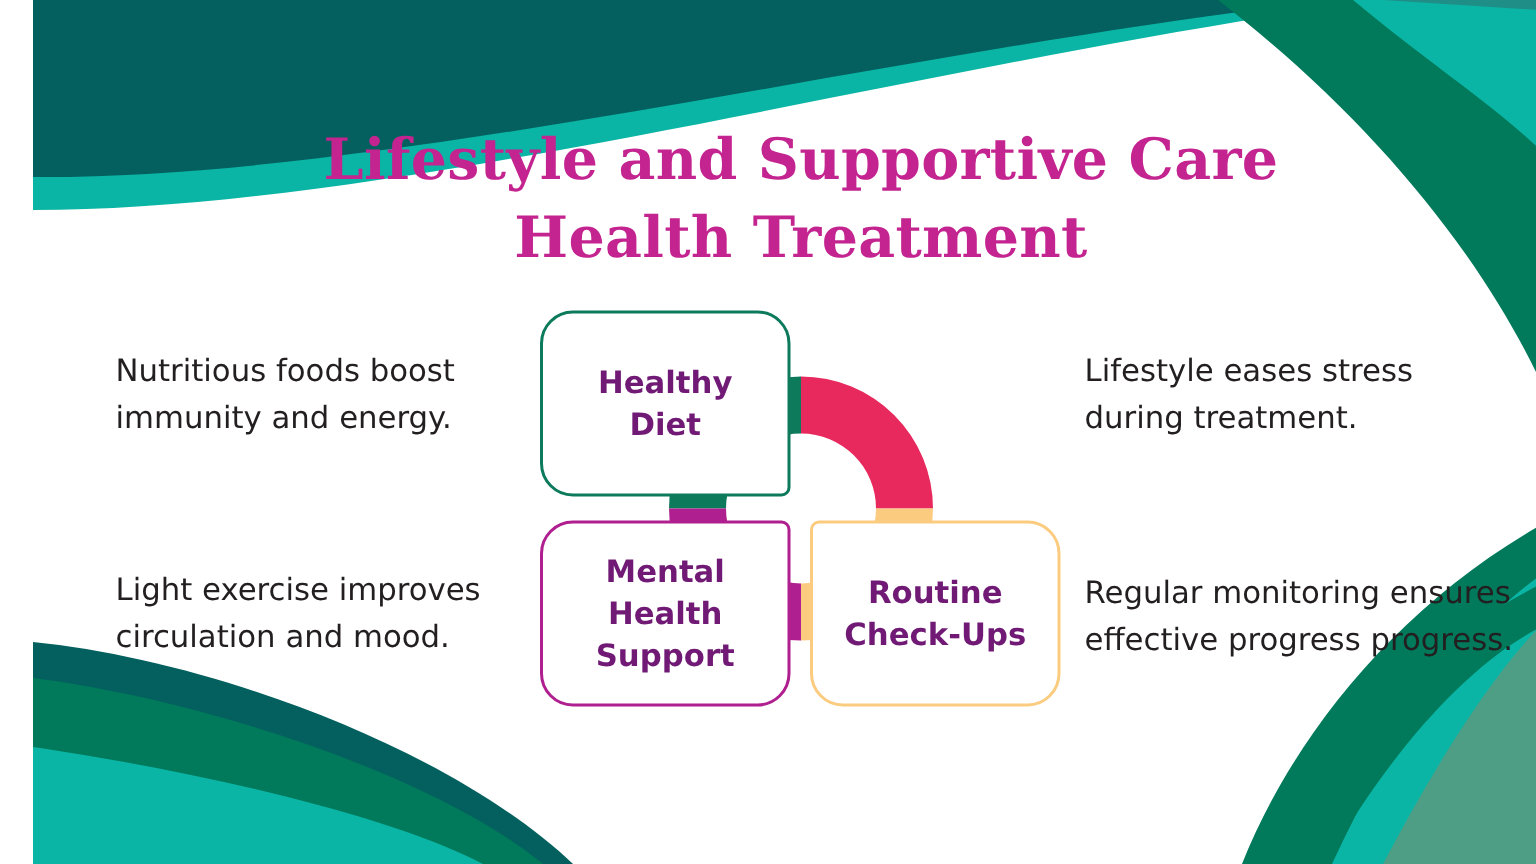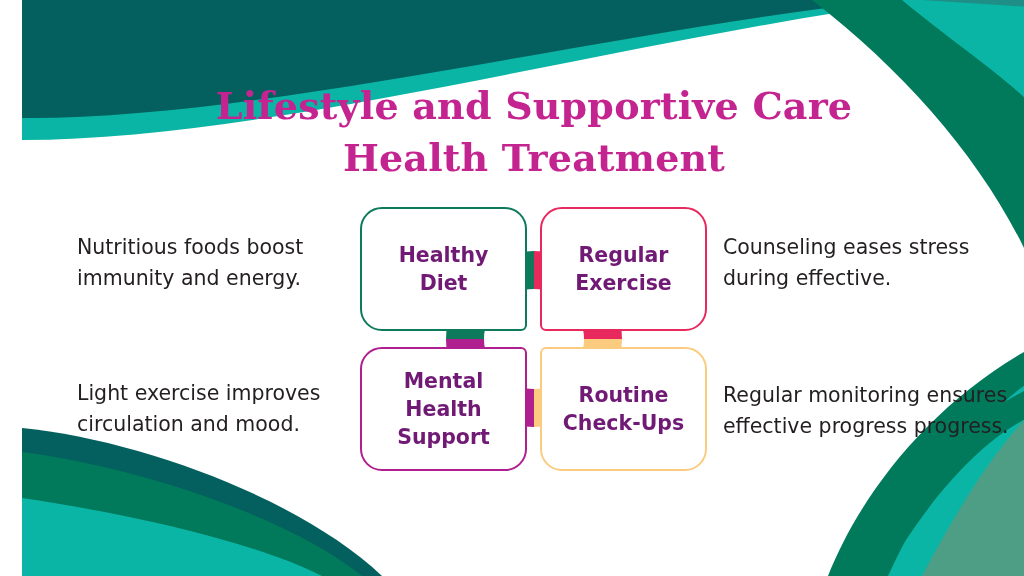--- a/index.html
+++ b/index.html
@@ -149,34 +149,31 @@
 
       <path d="M91,136 A88,88 0 0 0 179,224 L179,186 A50,50 0 0 1 129,136 Z" fill="#B01F8F"></path>
 
       <path d="M229,136 A50,50 0 0 1 179,186 L179,224 A88,88 0 0 0 267,136 Z" fill="#FBCC80"></path>
     </svg>
 
     <div class="qbox qbox-tl">
       <span class="qbox-label">Healthy Diet</span>
     </div>
 
-    <div class="qbox qbox-tr">
-      <span class="qbox-label">Regular Exercise</span>
-    </div>
 
     <div class="qbox qbox-bl">
       <span class="qbox-label">Mental Health Support</span>
     </div>
 
     <div class="qbox qbox-br">
       <span class="qbox-label">Routine Check-Ups</span>
     </div>
   </div>
 
   <div class="caption cap-left cap-tl">Nutritious foods boost immunity and energy.</div>
 
   <div class="caption cap-left cap-bl">Light exercise improves circulation and mood.</div>
 
-  <div class="caption cap-right cap-tr">Counseling eases stress during effective.</div>
+  <div class="caption cap-right cap-tr">Lifestyle eases stress during treatment.</div>
 
   <div class="caption cap-right cap-br">Regular monitoring ensures effective progress progress.</div>
 
 </div>
 
 </body></html>

